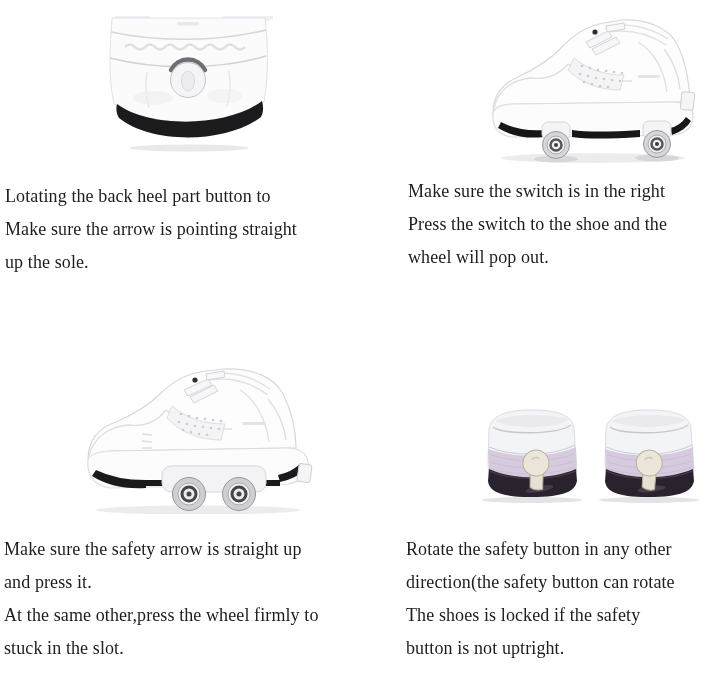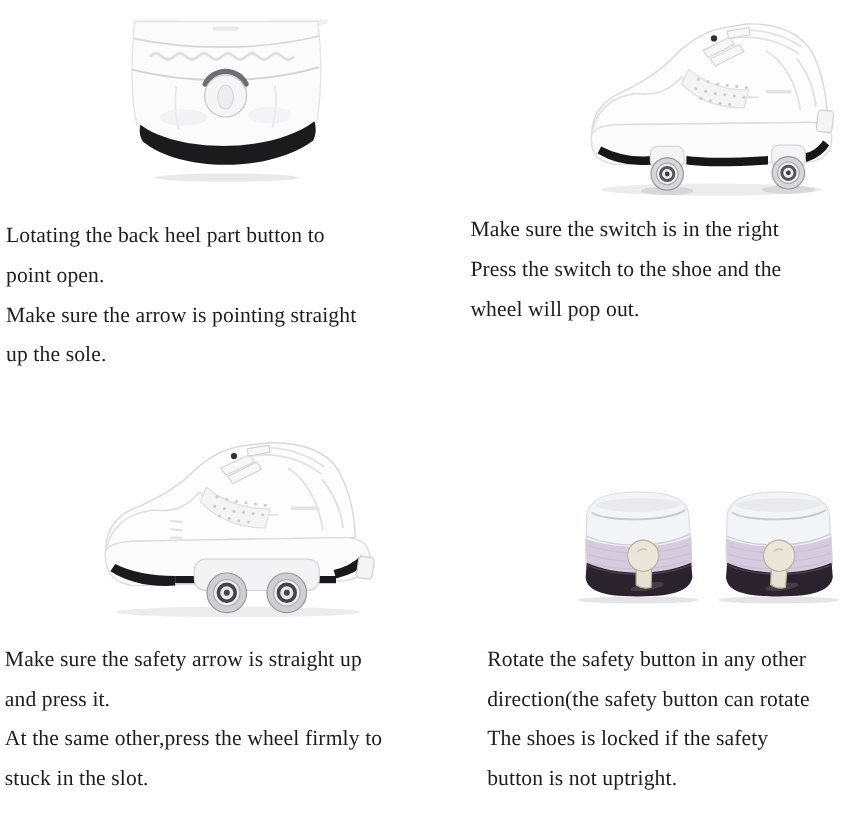--- a/index.html
+++ b/index.html
@@ -14,21 +14,21 @@
     margin:0;font-size:18px;line-height:33px;white-space:nowrap;
     color:#1d1d1f;letter-spacing:0.1px;
   }
   
   .photo-tl{left:57px;top:0px;width:180px;height:138px;}
   .photo-tr{left:448px;top:2px;width:210px;height:146px;}
   .photo-bl{left:44px;top:352px;width:232px;height:146px;}
   .photo-br{left:441px;top:391px;width:220px;height:96px;}
   
   .cap-tl{left:5px;top:180px;}
-  .cap-tr{left:392px;top:175px;}
+  .cap-tr{left:408px;top:175px;}
   .cap-bl{left:4px;top:533px;}
   .cap-br{left:406px;top:533px;}
 </style>
 </head>
 <body>
 
 <div class="sheet">
 
   <figure class="photo photo-tl" aria-label="Close-up of white shoe back heel with round push button above black sole">
     <svg width="180" height="138" viewBox="0 0 180 138">
@@ -248,21 +248,20 @@
           <path d="M45 62 L42 79 Q47 84 54 83 L58 64 Z" fill="#e6e0d2" stroke="#b3ac9a" stroke-width="1"></path>
           <circle cx="52" cy="56" r="13" fill="#ebe6d9" stroke="#b8b19f" stroke-width="1"></circle>
           <path d="M48 52 q4 -3 8 0" fill="none" stroke="#cdc7b8" stroke-width="1.5"></path>
         </g>
       </g>
     </svg>
   </figure>
 
   <div class="caption cap-tl">
     <p class="cap-line">Lotating the back heel part button to</p>
-    <p class="cap-line">point open.</p>
     <p class="cap-line">Make sure the arrow is pointing straight</p>
     <p class="cap-line">up the sole.</p>
   </div>
 
   <div class="caption cap-tr">
     <p class="cap-line">Make sure the switch is in the right</p>
     <p class="cap-line">Press the switch to the shoe and the</p>
     <p class="cap-line">wheel will pop out.</p>
   </div>
 

